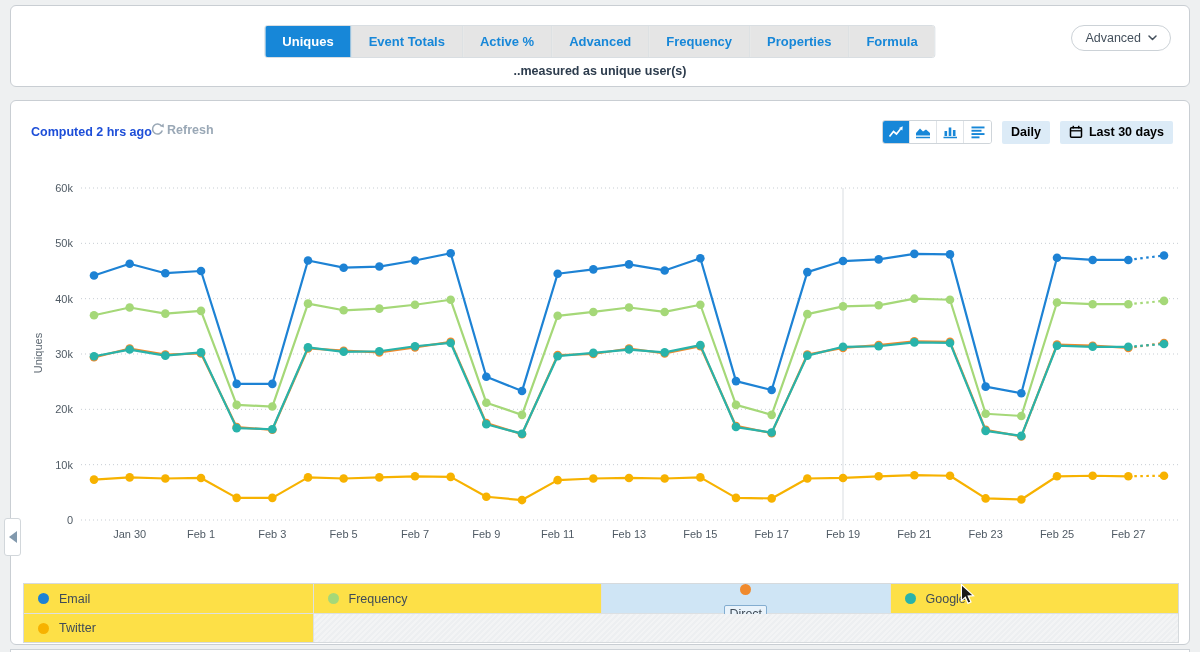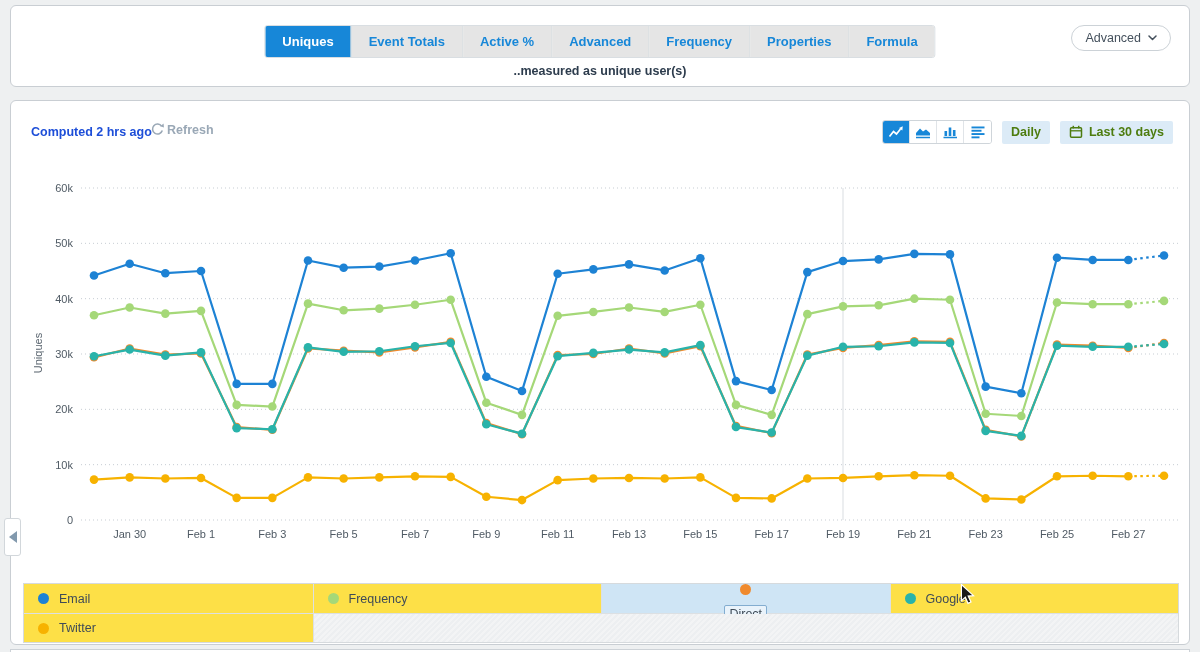--- a/index.html
+++ b/index.html
@@ -26,21 +26,21 @@
   
   .computed { position:absolute; left:20px; top:24px; font-size:12.5px; font-weight:bold; color:#1d4ed8; }
   .refresh { position:absolute; left:139px; top:21px; display:flex; align-items:center; gap:2px;
     background:none; border:none; color:#9aa8b6; font-size:12.5px; font-weight:bold; font-family:inherit; cursor:pointer; }
   .chart-controls { position:absolute; right:16px; top:19px; display:flex; align-items:center; gap:10px; }
   .seg { display:flex; border:1px solid #cfd5da; border-radius:3px; overflow:hidden; background:#fff; }
   .seg button { width:27px; height:22px; display:flex; align-items:center; justify-content:center;
     border:none; border-right:1px solid #e0e4e8; background:#fff; color:#1787d8; padding:0; cursor:pointer; }
   .seg button:last-child { border-right:none; }
   .seg button.active { background:#1787d8; color:#fff; }
-  .chip { height:23px; display:inline-flex; align-items:center; gap:6px; background:#dcebf7; color:#4d7c0f;
+  .chip { height:23px; display:inline-flex; align-items:center; gap:6px; background:#dcebf7; color:#000000;
     border:none; border-radius:2px; padding:0 9px; font-weight:bold; font-size:12.5px; font-family:inherit; cursor:pointer; }
 
   
   .ylabel { position:absolute; left:-2px; top:245px; width:60px; height:14px; text-align:center;
     font-size:11px; color:#5b6670; transform:rotate(-90deg); }
   .chart { position:absolute; left:30px; top:70px; overflow:visible; }
   svg text { font-family:"Liberation Sans", sans-serif; }
   .tick-label { font-size:11px; fill:#4f5a64; }
 
   

